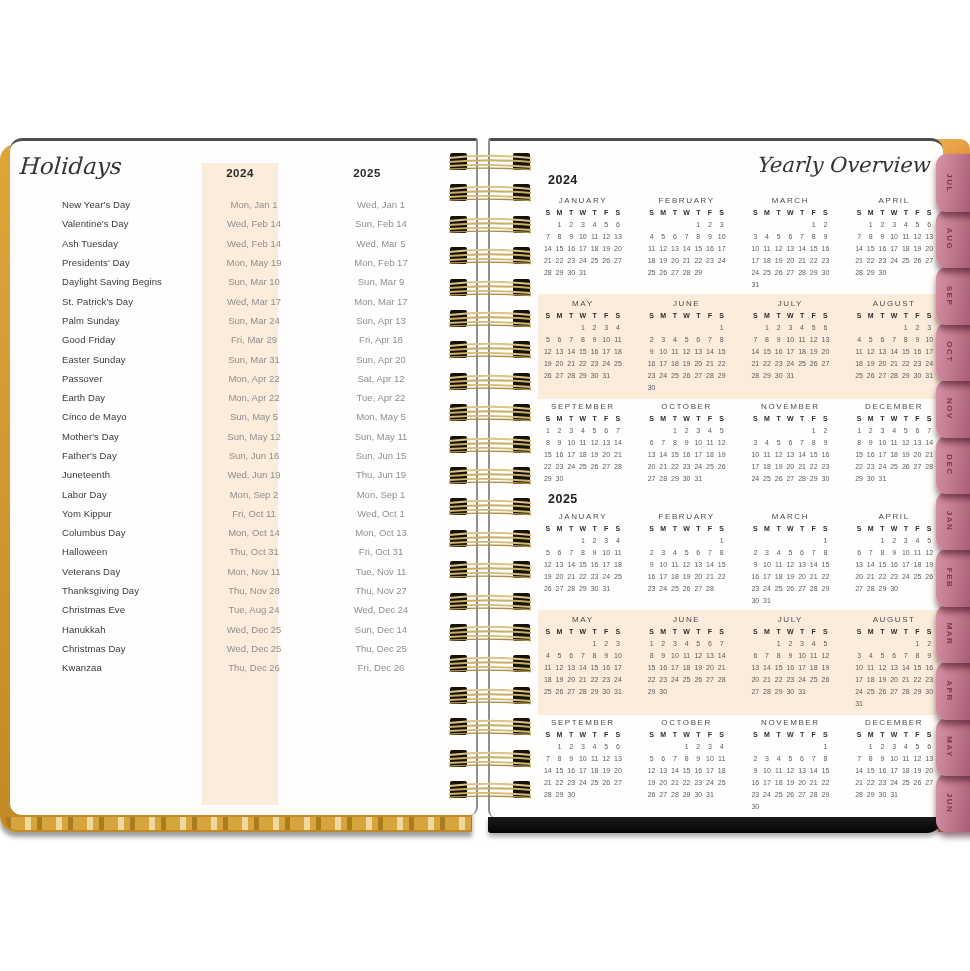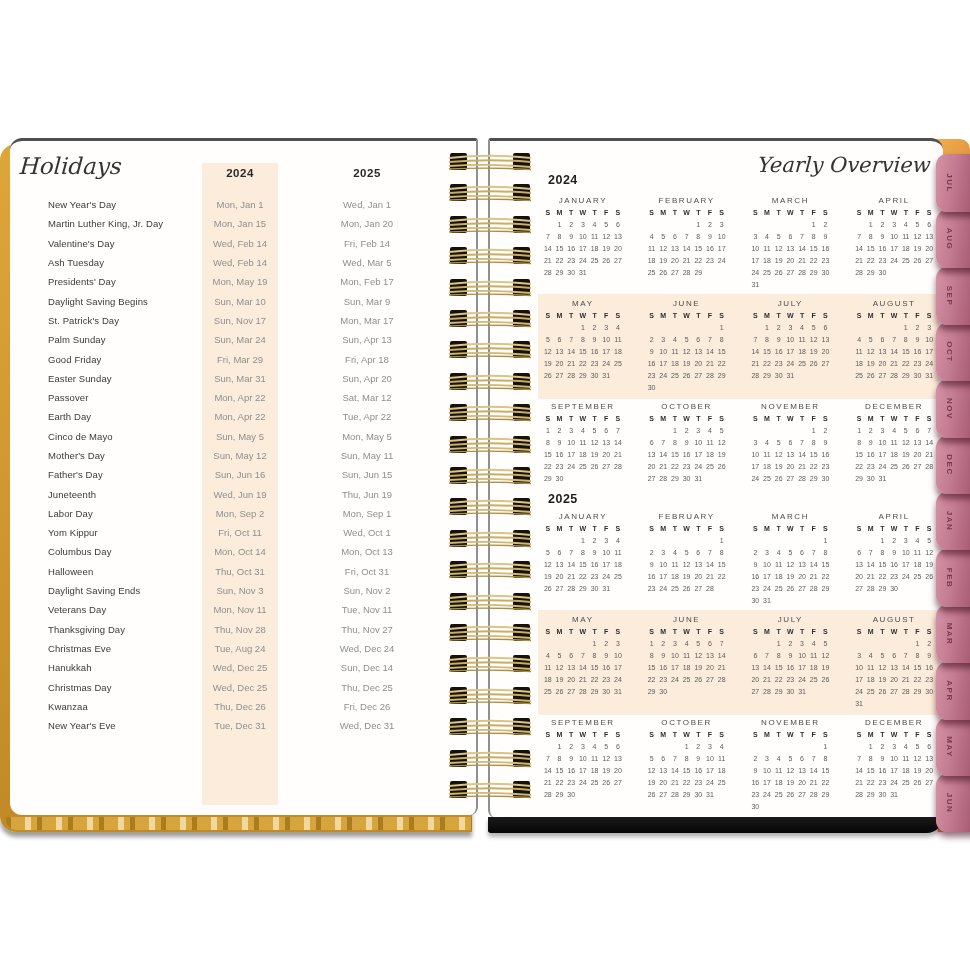--- a/index.html
+++ b/index.html
@@ -79,21 +79,21 @@
     font-style:italic;font-size:23px;color:#333;
     transform:skewX(-4deg);
   }
   .lp-title{position:absolute;left:10px;top:12px}
   .col-head{
     position:absolute;top:26px;width:76px;text-align:center;
     font-size:11.5px;font-weight:bold;color:#2a2a2a;letter-spacing:.5px;
   }
   .h24{left:192px}
   .h25{left:319px}
-  .hrows{position:absolute;left:0;top:54px;right:0}
+  .hrows{position:absolute;left:14px;top:54px;right:0}
   .hrow{
     height:19.3px;display:grid;
     grid-template-columns:154px 76px 51px 76px;
     padding-left:38px;align-items:center;
   }
   .hname{font-size:9.5px;color:#3a3a3a;letter-spacing:.1px}
   .hdate{font-size:9.5px;color:#8f8f8f;text-align:center}
 
   
   .rp-header{position:relative;height:52px}
@@ -176,30 +176,24 @@
     <div class="col-head h24">2024</div>
     <div class="col-head h25">2025</div>
     <div class="hrows">
         <div class="hrow">
           <div class="hname">New Year's Day</div>
           <div class="hdate">Mon, Jan 1</div>
           <div></div>
           <div class="hdate">Wed, Jan 1</div>
         </div>
         <div class="hrow">
-          <div class="hname">Martin Luther King, Jr. Day</div>
-          <div class="hdate">Mon, Jan 15</div>
-          <div></div>
-          <div class="hdate">Mon, Jan 20</div>
-        </div>
-        <div class="hrow">
           <div class="hname">Valentine's Day</div>
           <div class="hdate">Wed, Feb 14</div>
           <div></div>
-          <div class="hdate">Fri, Feb 14</div>
+          <div class="hdate">Sun, Feb 14</div>
         </div>
         <div class="hrow">
           <div class="hname">Ash Tuesday</div>
           <div class="hdate">Wed, Feb 14</div>
           <div></div>
           <div class="hdate">Wed, Mar 5</div>
         </div>
         <div class="hrow">
           <div class="hname">Presidents' Day</div>
           <div class="hdate">Mon, May 19</div>
@@ -207,21 +201,21 @@
           <div class="hdate">Mon, Feb 17</div>
         </div>
         <div class="hrow">
           <div class="hname">Daylight Saving Begins</div>
           <div class="hdate">Sun, Mar 10</div>
           <div></div>
           <div class="hdate">Sun, Mar 9</div>
         </div>
         <div class="hrow">
           <div class="hname">St. Patrick's Day</div>
-          <div class="hdate">Sun, Nov 17</div>
+          <div class="hdate">Wed, Mar 17</div>
           <div></div>
           <div class="hdate">Mon, Mar 17</div>
         </div>
         <div class="hrow">
           <div class="hname">Palm Sunday</div>
           <div class="hdate">Sun, Mar 24</div>
           <div></div>
           <div class="hdate">Sun, Apr 13</div>
         </div>
         <div class="hrow">
@@ -233,21 +227,21 @@
         <div class="hrow">
           <div class="hname">Easter Sunday</div>
           <div class="hdate">Sun, Mar 31</div>
           <div></div>
           <div class="hdate">Sun, Apr 20</div>
         </div>
         <div class="hrow">
           <div class="hname">Passover</div>
           <div class="hdate">Mon, Apr 22</div>
           <div></div>
-          <div class="hdate">Sat, Mar 12</div>
+          <div class="hdate">Sat, Apr 12</div>
         </div>
         <div class="hrow">
           <div class="hname">Earth Day</div>
           <div class="hdate">Mon, Apr 22</div>
           <div></div>
           <div class="hdate">Tue, Apr 22</div>
         </div>
         <div class="hrow">
           <div class="hname">Cinco de Mayo</div>
           <div class="hdate">Sun, May 5</div>
@@ -290,26 +284,20 @@
           <div></div>
           <div class="hdate">Mon, Oct 13</div>
         </div>
         <div class="hrow">
           <div class="hname">Halloween</div>
           <div class="hdate">Thu, Oct 31</div>
           <div></div>
           <div class="hdate">Fri, Oct 31</div>
         </div>
         <div class="hrow">
-          <div class="hname">Daylight Saving Ends</div>
-          <div class="hdate">Sun, Nov 3</div>
-          <div></div>
-          <div class="hdate">Sun, Nov 2</div>
-        </div>
-        <div class="hrow">
           <div class="hname">Veterans Day</div>
           <div class="hdate">Mon, Nov 11</div>
           <div></div>
           <div class="hdate">Tue, Nov 11</div>
         </div>
         <div class="hrow">
           <div class="hname">Thanksgiving Day</div>
           <div class="hdate">Thu, Nov 28</div>
           <div></div>
           <div class="hdate">Thu, Nov 27</div>
@@ -330,26 +318,20 @@
           <div class="hname">Christmas Day</div>
           <div class="hdate">Wed, Dec 25</div>
           <div></div>
           <div class="hdate">Thu, Dec 25</div>
         </div>
         <div class="hrow">
           <div class="hname">Kwanzaa</div>
           <div class="hdate">Thu, Dec 26</div>
           <div></div>
           <div class="hdate">Fri, Dec 26</div>
-        </div>
-        <div class="hrow">
-          <div class="hname">New Year's Eve</div>
-          <div class="hdate">Tue, Dec 31</div>
-          <div></div>
-          <div class="hdate">Wed, Dec 31</div>
         </div>
       </div>
   </div>
 
   <div class="page right-page">
     <div class="rp-header">
       <div class="year-label yl1">2024</div>
       <div class="script-title rp-script">Yearly Overview</div>
     </div>
     <div>

